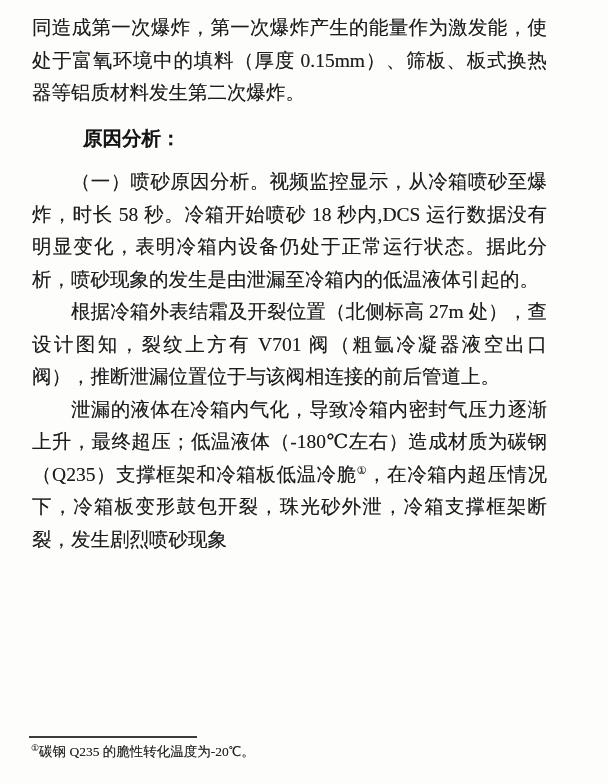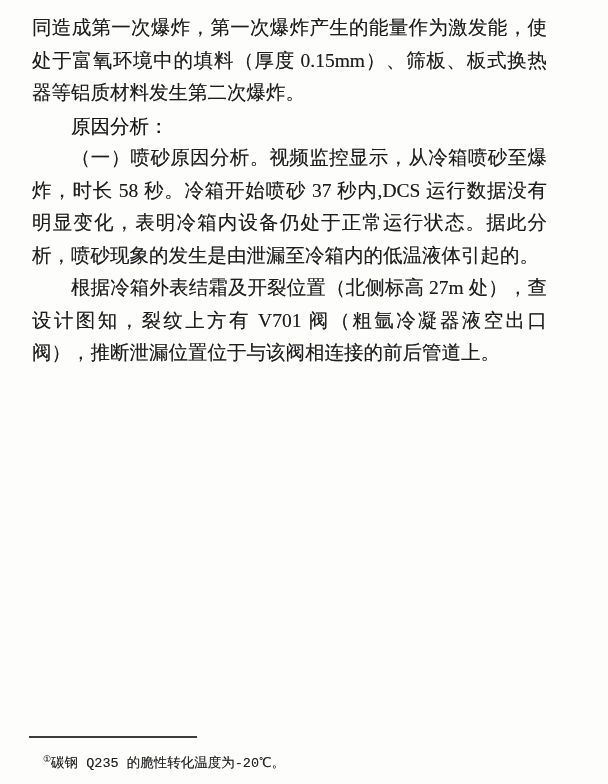--- a/index.html
+++ b/index.html
@@ -29,25 +29,25 @@
     text-shadow: 0 0 0.6px rgba(40,40,40,0.55);
   }
   .para {
     margin: 0;
     padding: 0;
   }
   .para.indented {
     text-indent: 2em;
   }
   .heading {
-    margin: 0;
+    margin: 12px;
     padding: 0;
     text-indent: 2em;
     font-family: "Liberation Sans", "DejaVu Sans", sans-serif;
-    font-weight: 400;
+    font-weight: 700;
     font-size: 19.5px;
     line-height: 32.5px;
     color: #151515;
     text-align: left;
   }
   .fn-ref {
     font-size: 11px;
     line-height: 0;
     vertical-align: super;
   }
@@ -58,23 +58,23 @@
     width: 530px;
     color: #232323;
   }
   .footnote-rule {
     width: 168px;
     height: 0;
     border-top: 2px solid #3c3c3c;
     margin: 0 0 3px 2px;
   }
   .footnote-text {
-    margin: 16px;
+    margin: 4px;
     padding: 0;
-    font-family: Liberation Mono, monospace;
+    font-family: Liberation Serif, serif;
     font-size: 13.5px;
     line-height: 19px;
     text-shadow: 0 0 0.5px rgba(40,40,40,0.5);
   }
   .fn-marker {
     font-size: 9px;
     line-height: 0;
     vertical-align: super;
   }
 </style>
@@ -82,25 +82,26 @@
 <body>
 
 <div class="page">
 
   <main class="body-text">
 
     <p class="para">同造成第一次爆炸，第一次爆炸产生的能量作为激发能，使处于富氧环境中的填料（厚度 0.15mm）、筛板、板式换热器等铝质材料发生第二次爆炸。</p>
 
     <h2 class="heading">原因分析：</h2>
 
-    <p class="para indented">（一）喷砂原因分析。视频监控显示，从冷箱喷砂至爆炸，时长 58 秒。冷箱开始喷砂 37 秒内,DCS 运行数据没有明显变化，表明冷箱内设备仍处于正常运行状态。据此分析，喷砂现象的发生是由泄漏至冷箱内的低温液体引起的。</p>
+    <p class="para indented">（一）喷砂原因分析。视频监控显示，从冷箱喷砂至爆炸，时长 58 秒。冷箱开始喷砂 18 秒内,DCS 运行数据没有明显变化，表明冷箱内设备仍处于正常运行状态。据此分析，喷砂现象的发生是由泄漏至冷箱内的低温液体引起的。</p>
 
 
     <p class="para indented">根据冷箱外表结霜及开裂位置（北侧标高 27m 处），查设计图知，裂纹上方有 V701 阀（粗氩冷凝器液空出口阀），推断泄漏位置位于与该阀相连接的前后管道上。</p>
 
+    <p class="para indented"><span>泄漏的液体在冷箱内气化，导致冷箱内密封气压力逐渐上升，最终超压；低温液体（-180℃左右）造成材质为碳钢（Q235）支撑框架和冷箱板低温冷脆</span><sup class="fn-ref">①</sup><span>，在冷箱内超压情况下，冷箱板变形鼓包开裂，珠光砂外泄，冷箱支撑框架断裂，发生剧烈喷砂现象</span></p>
 
   </main>
 
   <footer class="footnote">
     <div class="footnote-rule"></div>
     <p class="footnote-text"><sup class="fn-marker">①</sup><span>碳钢 Q235 的脆性转化温度为-20℃。</span></p>
   </footer>
 
 </div>
 

